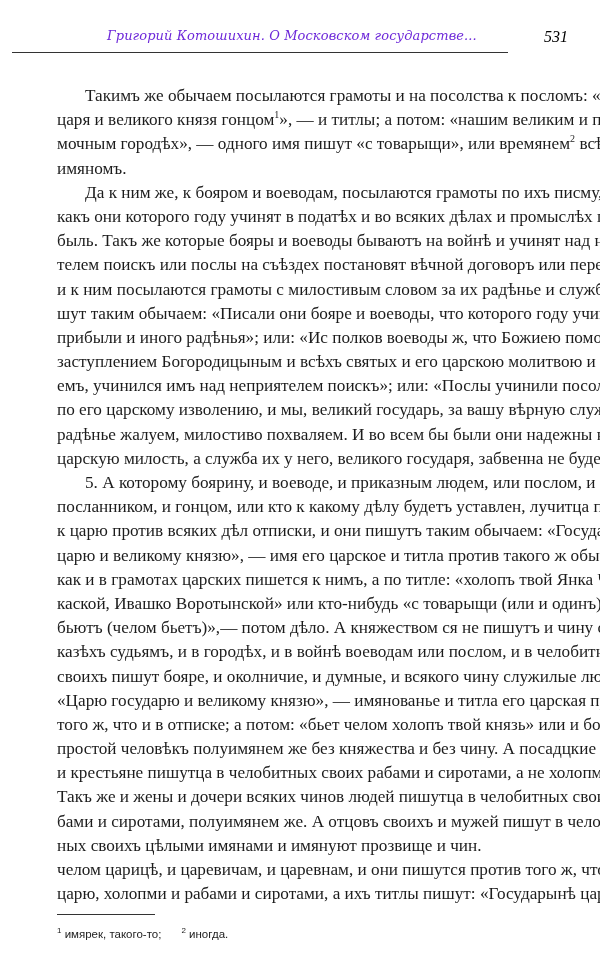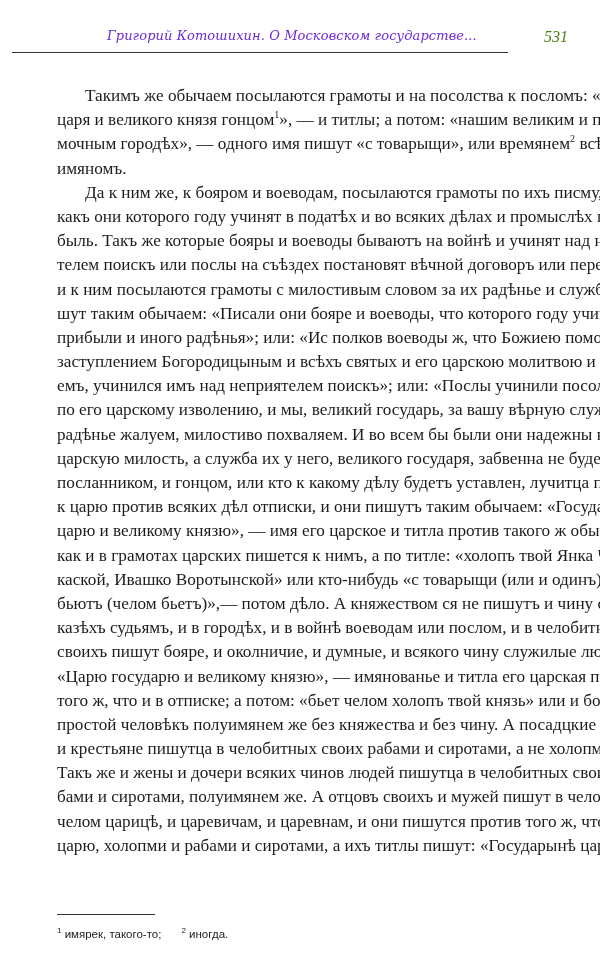--- a/index.html
+++ b/index.html
@@ -1,19 +1,19 @@
 <!DOCTYPE html>
 <html><head>
 <meta charset="utf-8">
 <style>
   html, body { margin: 0; padding: 0; background: #ffffff; }
   body { width: 600px; height: 978px; overflow: hidden; position: relative; color: #1a1a1a; }
   .header { position: absolute; left: 12px; top: 0; width: 496px; height: 55px; }
   .running-title { position: absolute; left: 95px; top: 28px; font-family: "DejaVu Serif", serif; font-style: italic; font-size: 13px; letter-spacing: 0.1px; color: #6d28d9; white-space: nowrap; }
-  .page-number { position: absolute; right: -60px; top: 28px; font-family: "Liberation Serif", serif; font-style: italic; font-size: 16px; color: #4d7c0f; }
+  .page-number { position: absolute; right: -60px; top: 28px; font-family: "Liberation Serif", serif; font-style: italic; font-size: 16px; color: #000000; }
   .header-rule { position: absolute; left: 12px; top: 52px; width: 496px; height: 1px; background: #333; }
   .text-body { position: absolute; left: 57px; top: 84px; width: 525px; }
   .line { font-family: "Liberation Serif", serif; font-size: 17.2px; line-height: 24.2px; height: 24.2px; white-space: nowrap; text-align: justify; text-align-last: justify; color: #1c1c1c; }
   .line.last { text-align-last: left; }
   .line.indent { padding-left: 28px; }
   sup { font-size: 10px; line-height: 0; }
   .footnote-rule { position: absolute; left: 57px; top: 914px; width: 98px; height: 1px; background: #333; }
   .footnotes { position: absolute; left: 57px; top: 928px; font-family: "Liberation Sans", sans-serif; font-size: 11.5px; color: #222; white-space: nowrap; text-align: center; }
   .footnotes sup { font-size: 8px; }
   .fn-gap { display: inline-block; width: 20px; }
@@ -37,34 +37,36 @@
     <div class="line"><span>быль. Такъ же которые бояры и воеводы бываютъ на войнѣ и учинят над неприя-</span></div>
     <div class="line"><span>телем поискъ или послы на съѣздех постановят вѣчной договоръ или перемирье,</span></div>
     <div class="line"><span>и к ним посылаются грамоты с милостивым словом за их радѣнье и службу. Пи-</span></div>
     <div class="line"><span>шут таким обычаем: «Писали они бояре и воеводы, что которого году учинили</span></div>
     <div class="line"><span>прибыли и иного радѣнья»; или: «Ис полков воеводы ж, что Божиею помощию и</span></div>
     <div class="line"><span>заступлением Богородицыным и всѣхъ святых и его царскою молитвою и счасти-</span></div>
     <div class="line"><span>емъ, учинился имъ над неприятелем поискъ»; или: «Послы учинили посолство</span></div>
     <div class="line"><span>по его царскому изволению, и мы, великий государь, за вашу вѣрную службу и</span></div>
     <div class="line"><span>радѣнье жалуем, милостиво похваляем. И во всем бы были они надежны на его</span></div>
     <div class="line last"><span>царскую милость, а служба их у него, великого государя, забвенна не будет».</span></div>
+    <div class="line indent"><span>5. А которому боярину, и воеводе, и приказным людем, или послом, и</span></div>
     <div class="line"><span>посланником, и гонцом, или кто к какому дѣлу будетъ уставлен, лучитца писати</span></div>
     <div class="line"><span>к царю против всяких дѣл отписки, и они пишутъ таким обычаем: «Государю</span></div>
     <div class="line"><span>царю и великому князю», — имя его царское и титла против такого ж обычая,</span></div>
     <div class="line"><span>как и в грамотах царских пишется к нимъ, а по титле: «холопъ твой Янка Чер-</span></div>
     <div class="line"><span>каской, Ивашко Воротынской» или кто-нибудь «с товарыщи (или и одинъ) челом</span></div>
     <div class="line"><span>бьютъ (челом бьетъ)»,— потом дѣло. А княжеством ся не пишутъ и чину своего</span></div>
     <div class="line"><span>казѣхъ судьямъ, и в городѣх, и в войнѣ воеводам или послом, и в челобитных</span></div>
     <div class="line"><span>своихъ пишут бояре, и околничие, и думные, и всякого чину служилые люди:</span></div>
     <div class="line"><span>«Царю государю и великому князю», — имянованье и титла его царская против</span></div>
     <div class="line"><span>того ж, что и в отписке; а потом: «бьет челом холопъ твой князь» или и боярин, и</span></div>
     <div class="line"><span>простой человѣкъ полуимянем же без княжества и без чину. А посадцкие люди</span></div>
     <div class="line"><span>и крестьяне пишутца в челобитных своих рабами и сиротами, а не холопми.</span></div>
     <div class="line"><span>Такъ же и жены и дочери всяких чинов людей пишутца в челобитных своих ра-</span></div>
     <div class="line"><span>бами и сиротами, полуимянем же. А отцовъ своихъ и мужей пишут в челобит-</span></div>
+    <div class="line last"><span>ных своихъ цѣлыми имянами и имянуют прозвище и чин.</span></div>
     <div class="line"><span>челом царицѣ, и царевичам, и царевнам, и они пишутся против того ж, что и к</span></div>
     <div class="line"><span>царю, холопми и рабами и сиротами, а ихъ титлы пишут: «Государынѣ царицѣ и</span></div>
   </div>
 
 <div class="footnote-rule"></div>
 <div class="footnotes">
   <span><sup>1</sup> <span>имярек, такого-то;</span></span><span class="fn-gap"></span><span><sup>2</sup> <span>иногда.</span></span>
 </div>
 
 </body></html>

